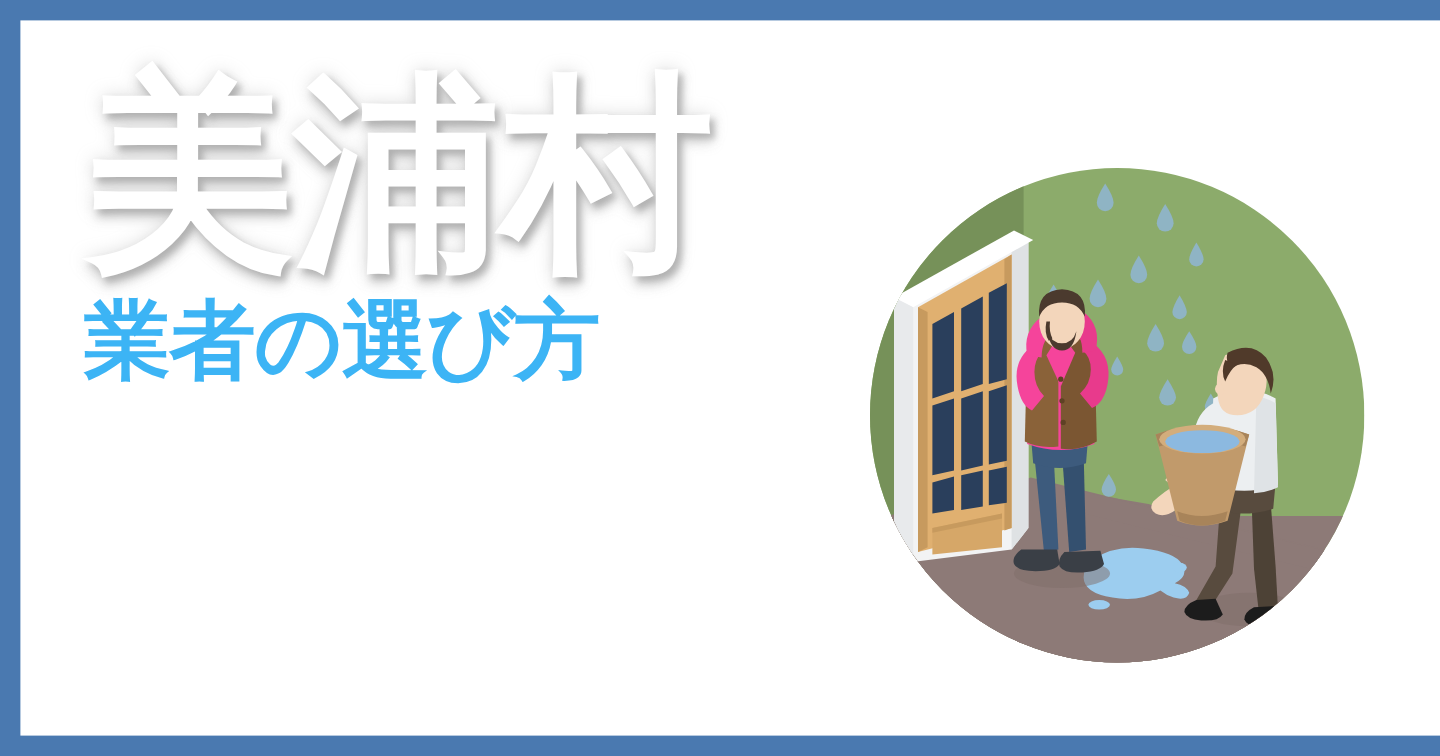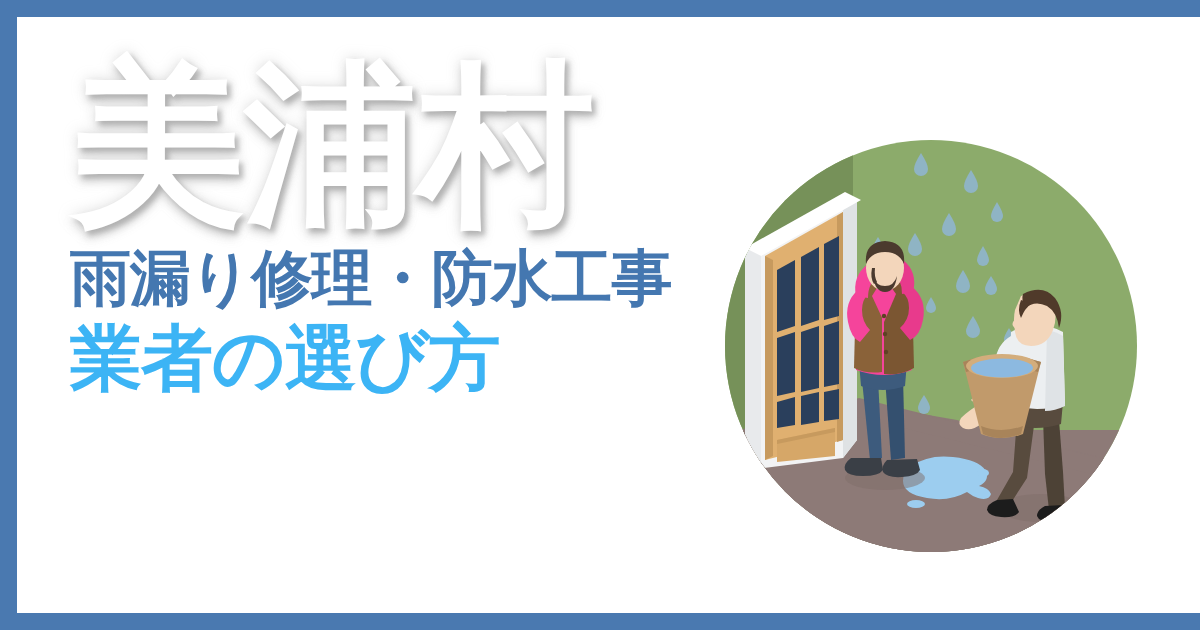--- a/index.html
+++ b/index.html
@@ -78,21 +78,20 @@
   .illustration svg{display:block;width:100%;height:100%;}
 </style>
 </head>
 <body>
 
 <div class="frame">
   <div class="canvas">
 
     <div class="text-block">
       <div class="title-main">美浦村</div>
-      <div class="title-sub">雨漏り修理・防水工事</div>
       <div class="title-lead">業者の選び方</div>
     </div>
 
     <div class="illustration">
       <svg viewBox="0 0 412 412" xmlns="http://www.w3.org/2000/svg" aria-hidden="true">
         <defs>
           <clipPath id="circleClip">
             <circle cx="206" cy="206" r="206"></circle>
           </clipPath>
         </defs>

